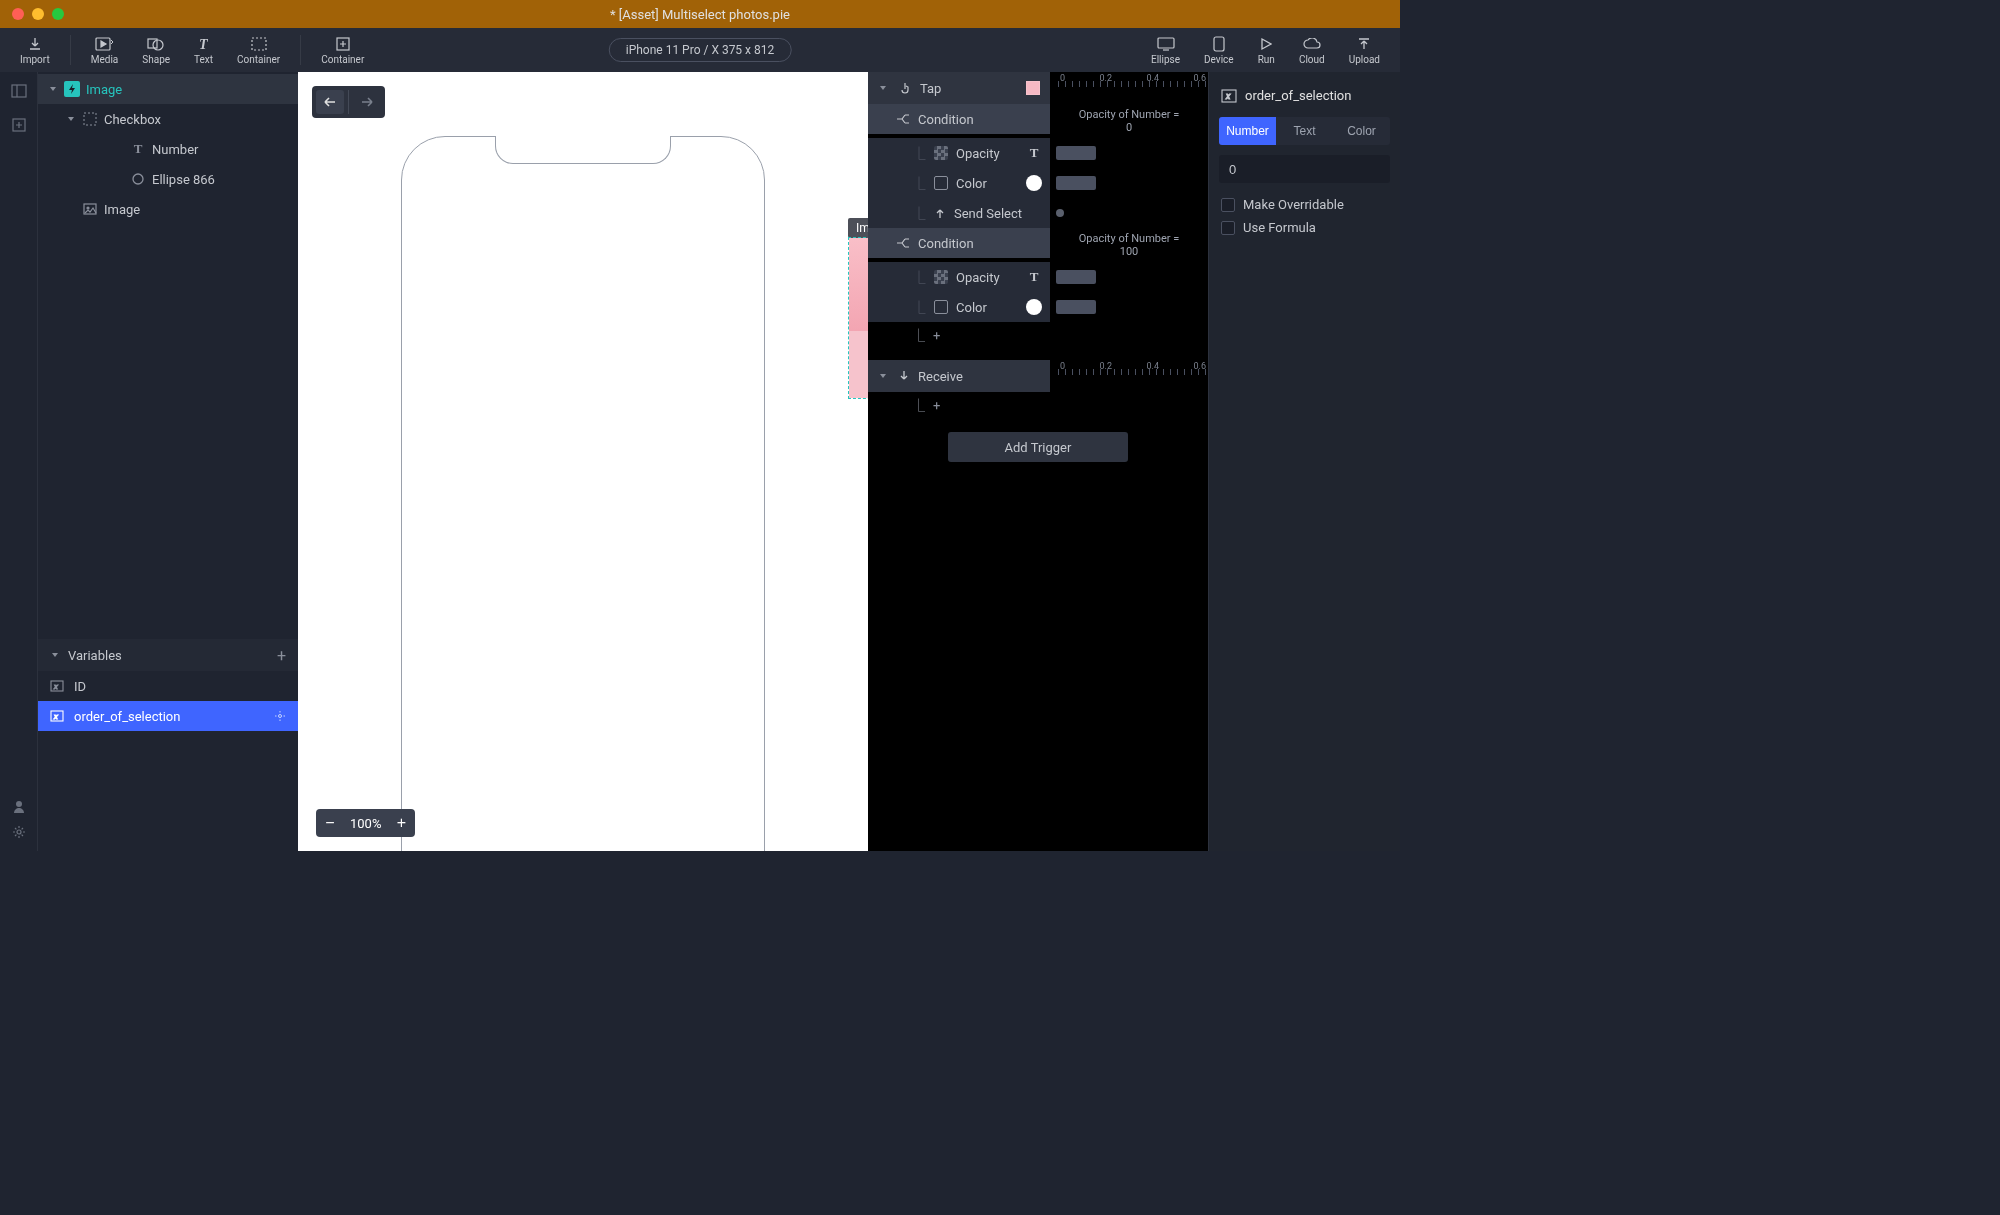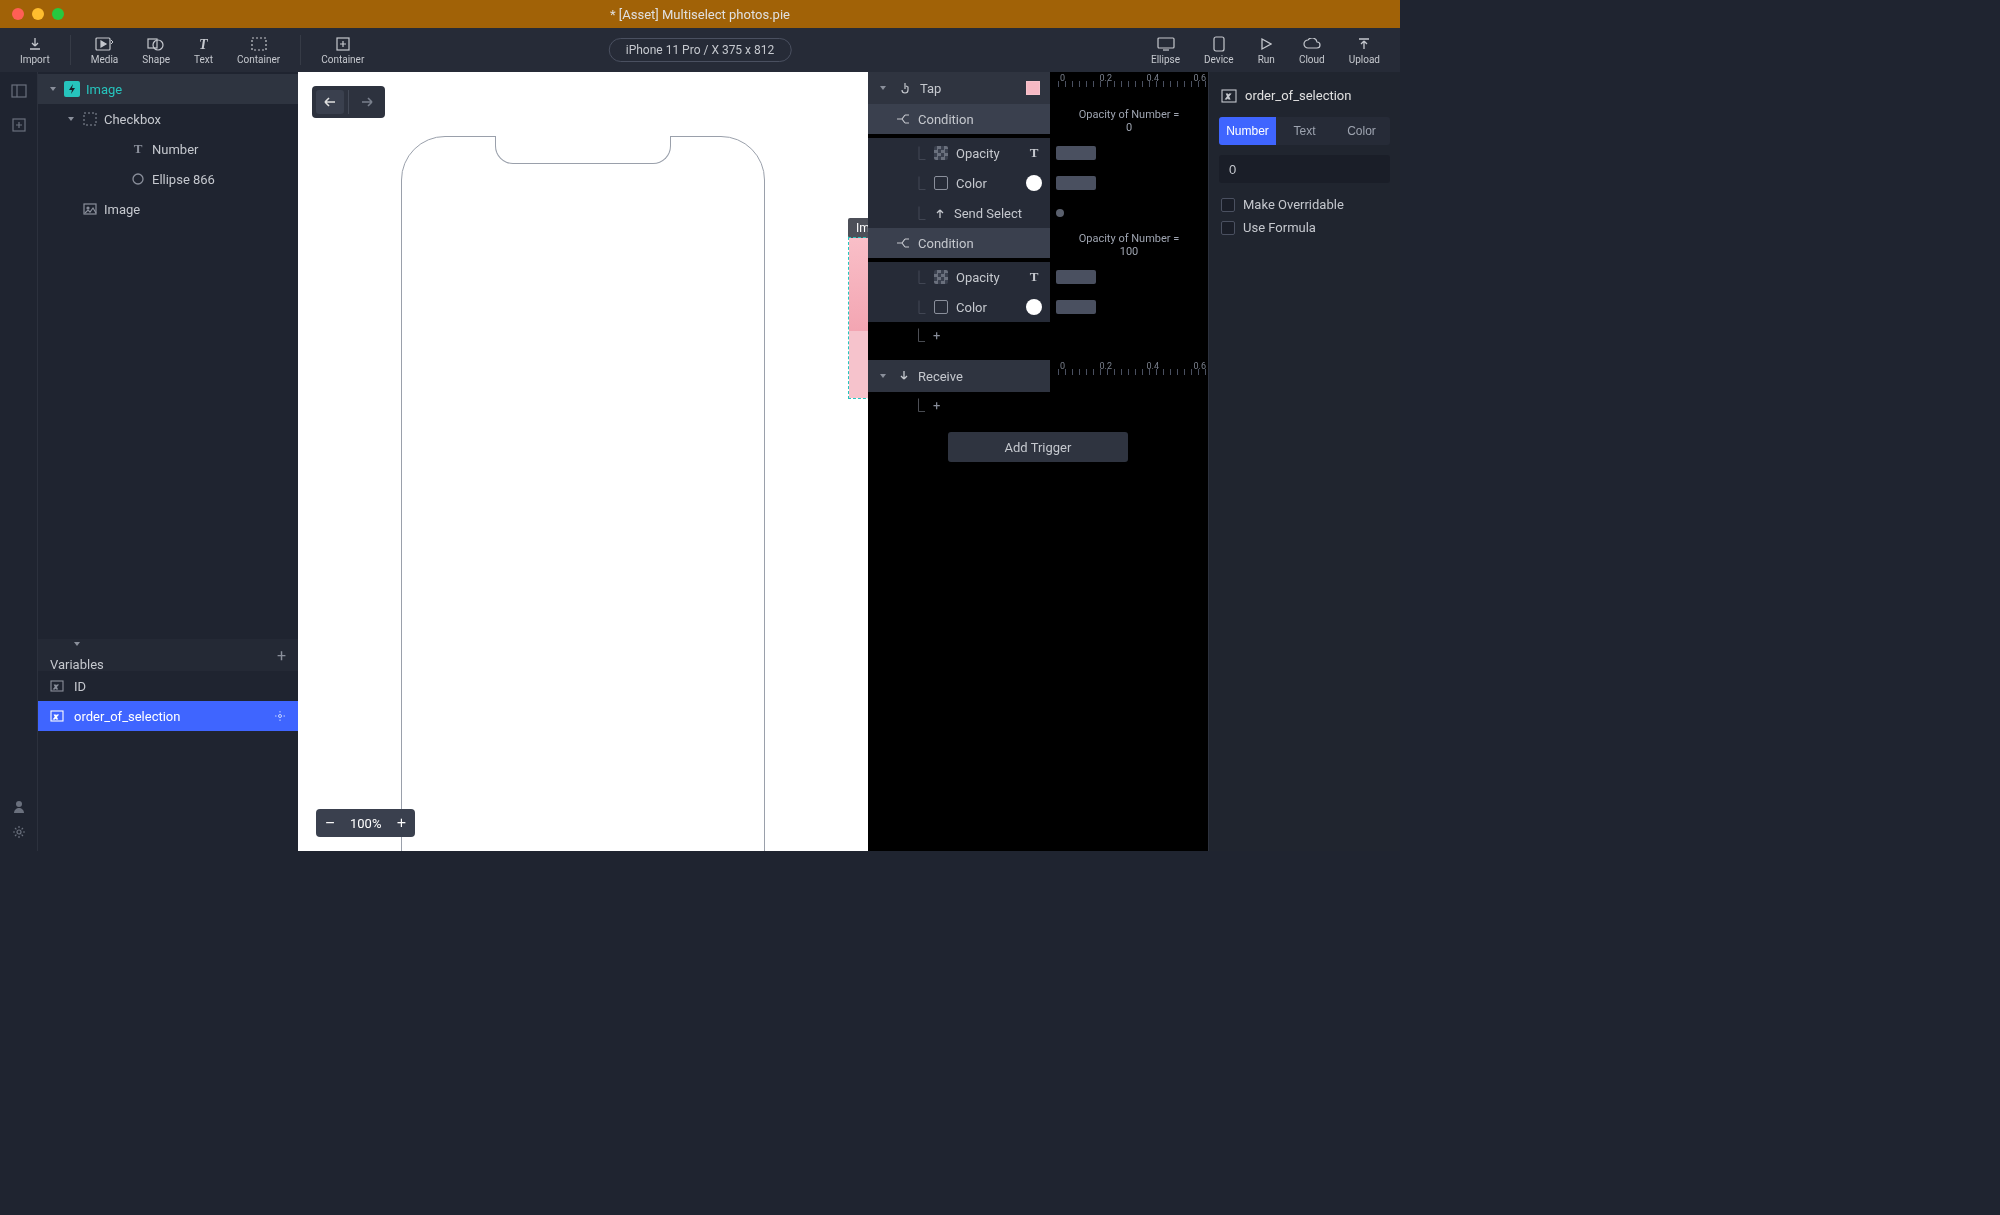--- a/index.html
+++ b/index.html
@@ -516,21 +516,21 @@
               <rect x="1" y="2" width="12" height="10"></rect>
               <circle cx="5" cy="6" r="1" fill="#8a8f9b"></circle>
               <path d="M2 11l3-3 2 2 3-4 3 5"></path>
             </svg>
         </span>
         <span>Image</span>
       </div>
     </div>
 
     <div class="variables-header">
-      <span style="display:flex;align-items:center;gap:8px;flex-direction:column;">
+      <span style="display:flex;align-items:center;gap:8px;">
         <svg width="10" height="10" viewBox="0 0 10 10" fill="#8a8f9b">
             <path d="M2 3l3 4 3-4z"></path>
           </svg>
         <span>Variables</span>
       </span>
       <span style="color:#8a8f9b;font-size:16px;">+</span>
     </div>
     <div class="var-row">
       <span>
         <svg width="14" height="14" viewBox="0 0 14 14" fill="none" stroke="#8a8f9b" stroke-width="1.1">

